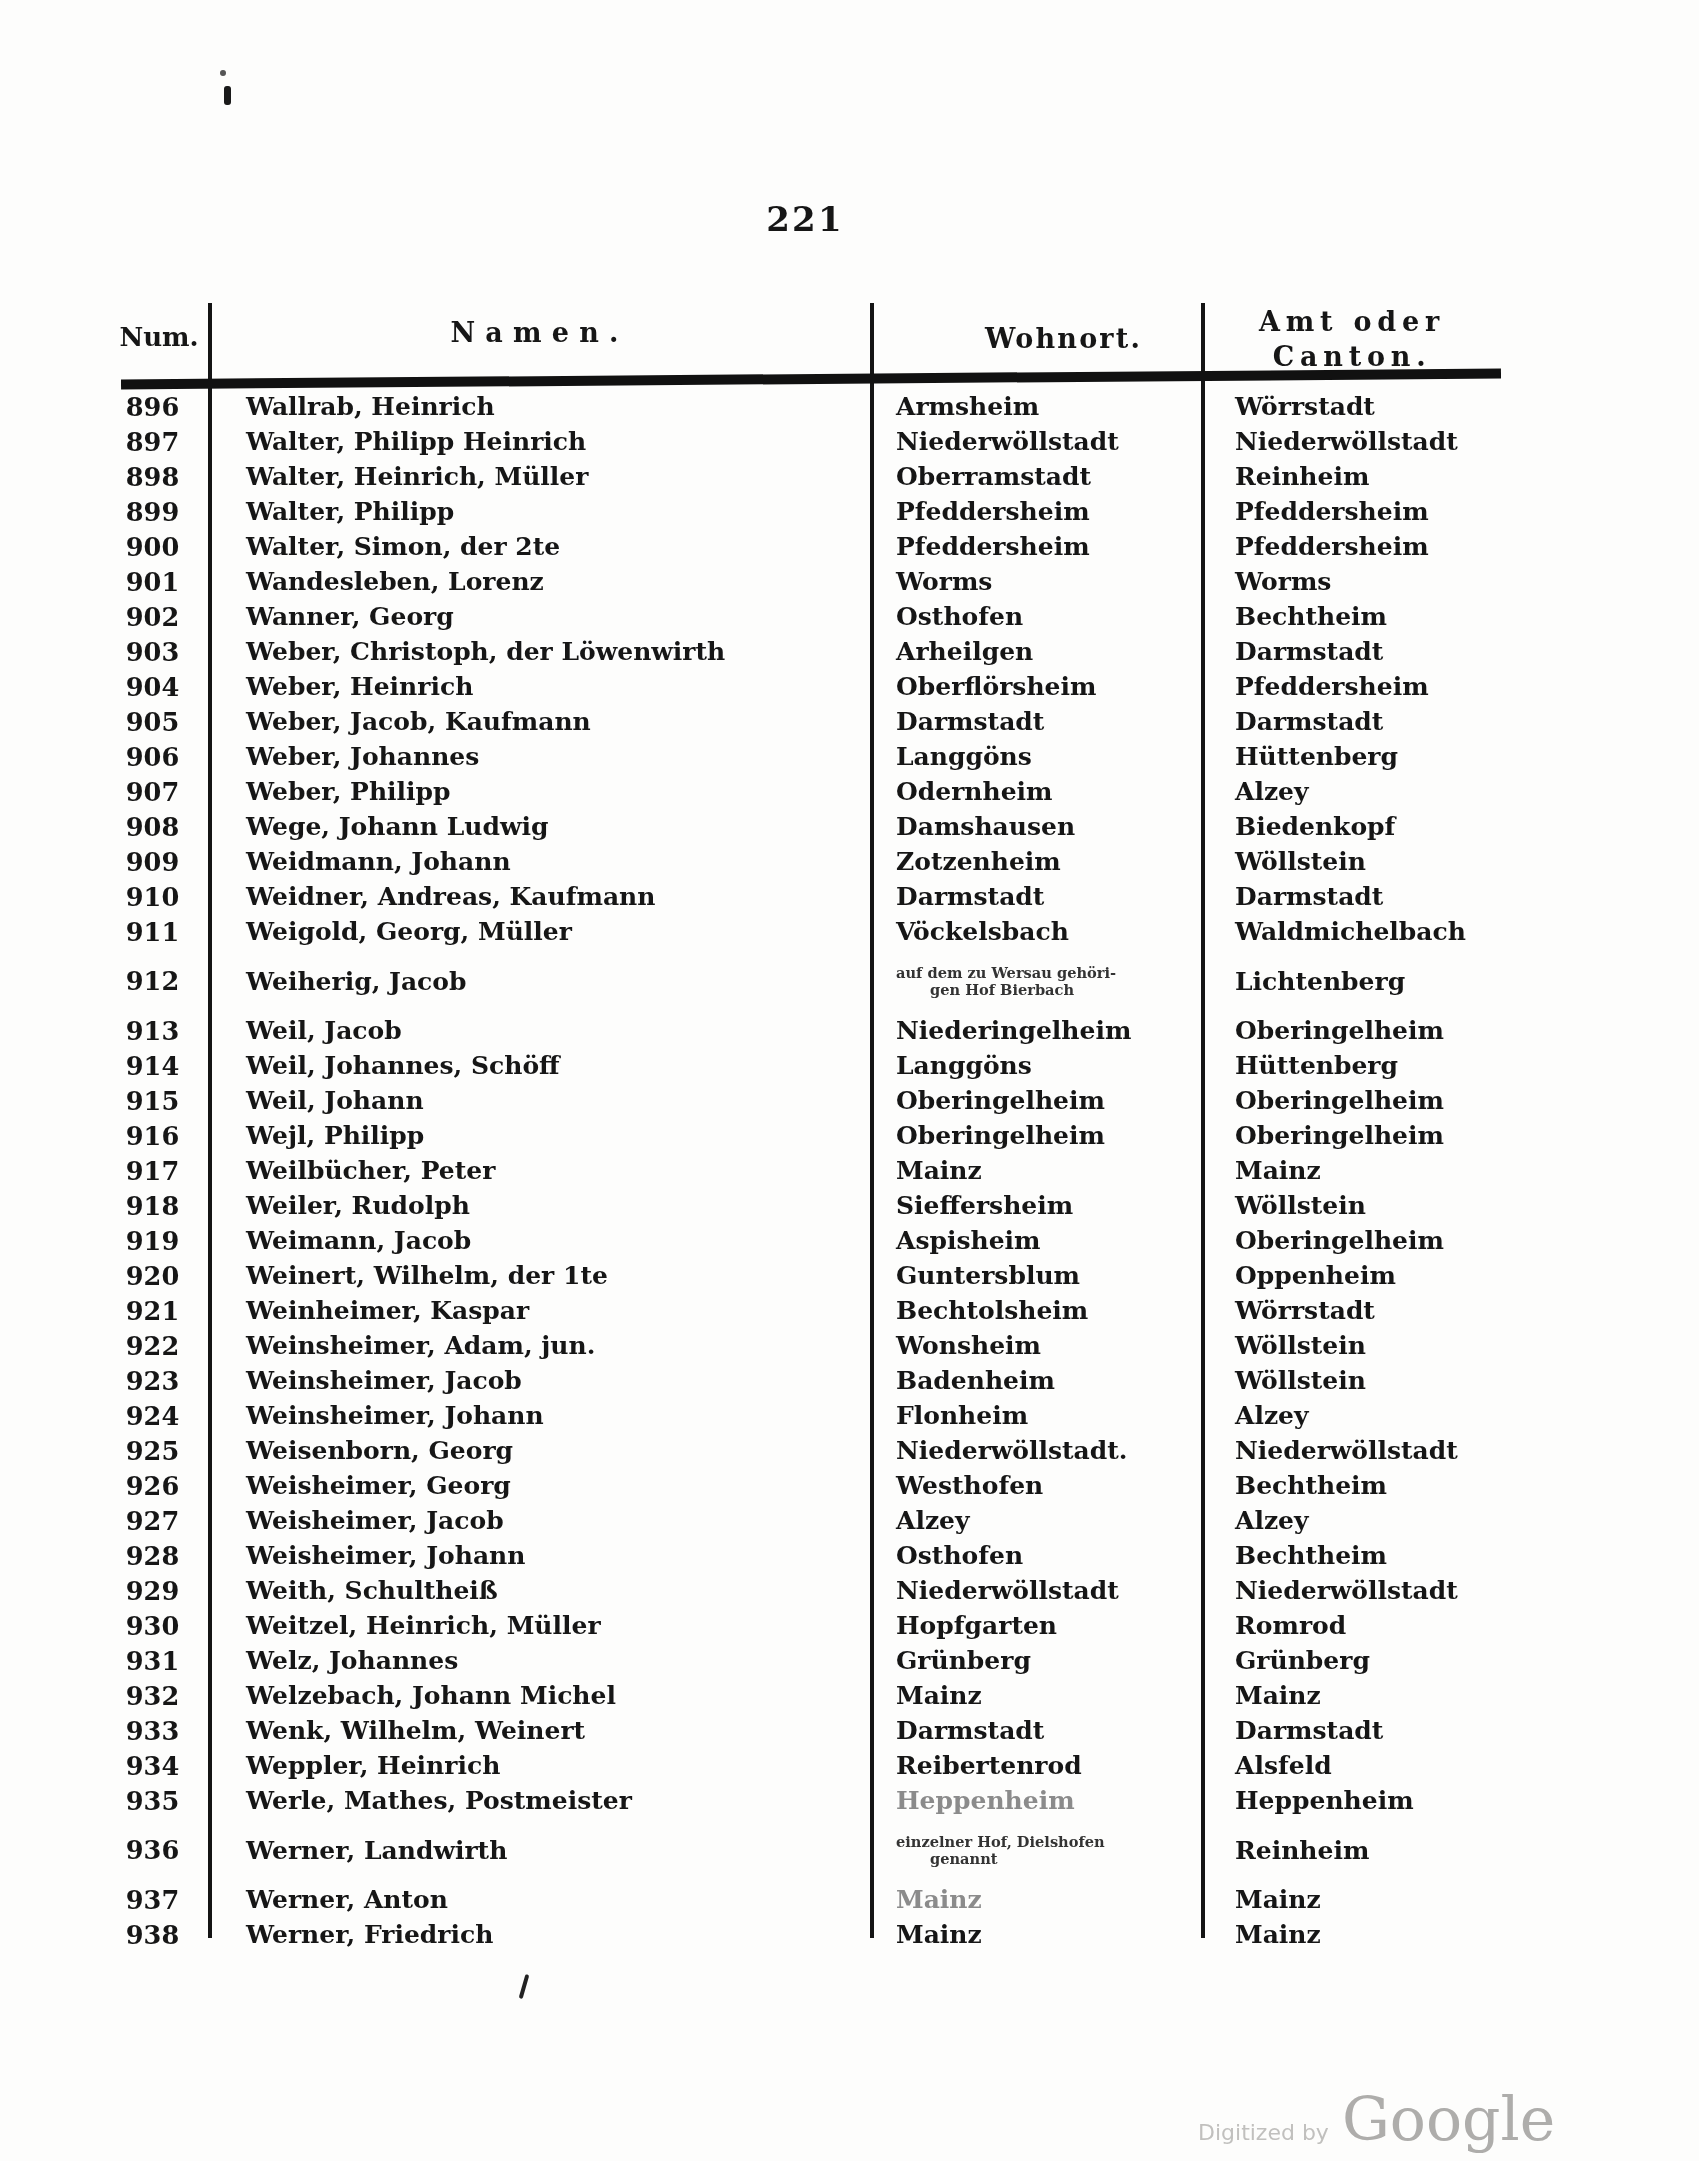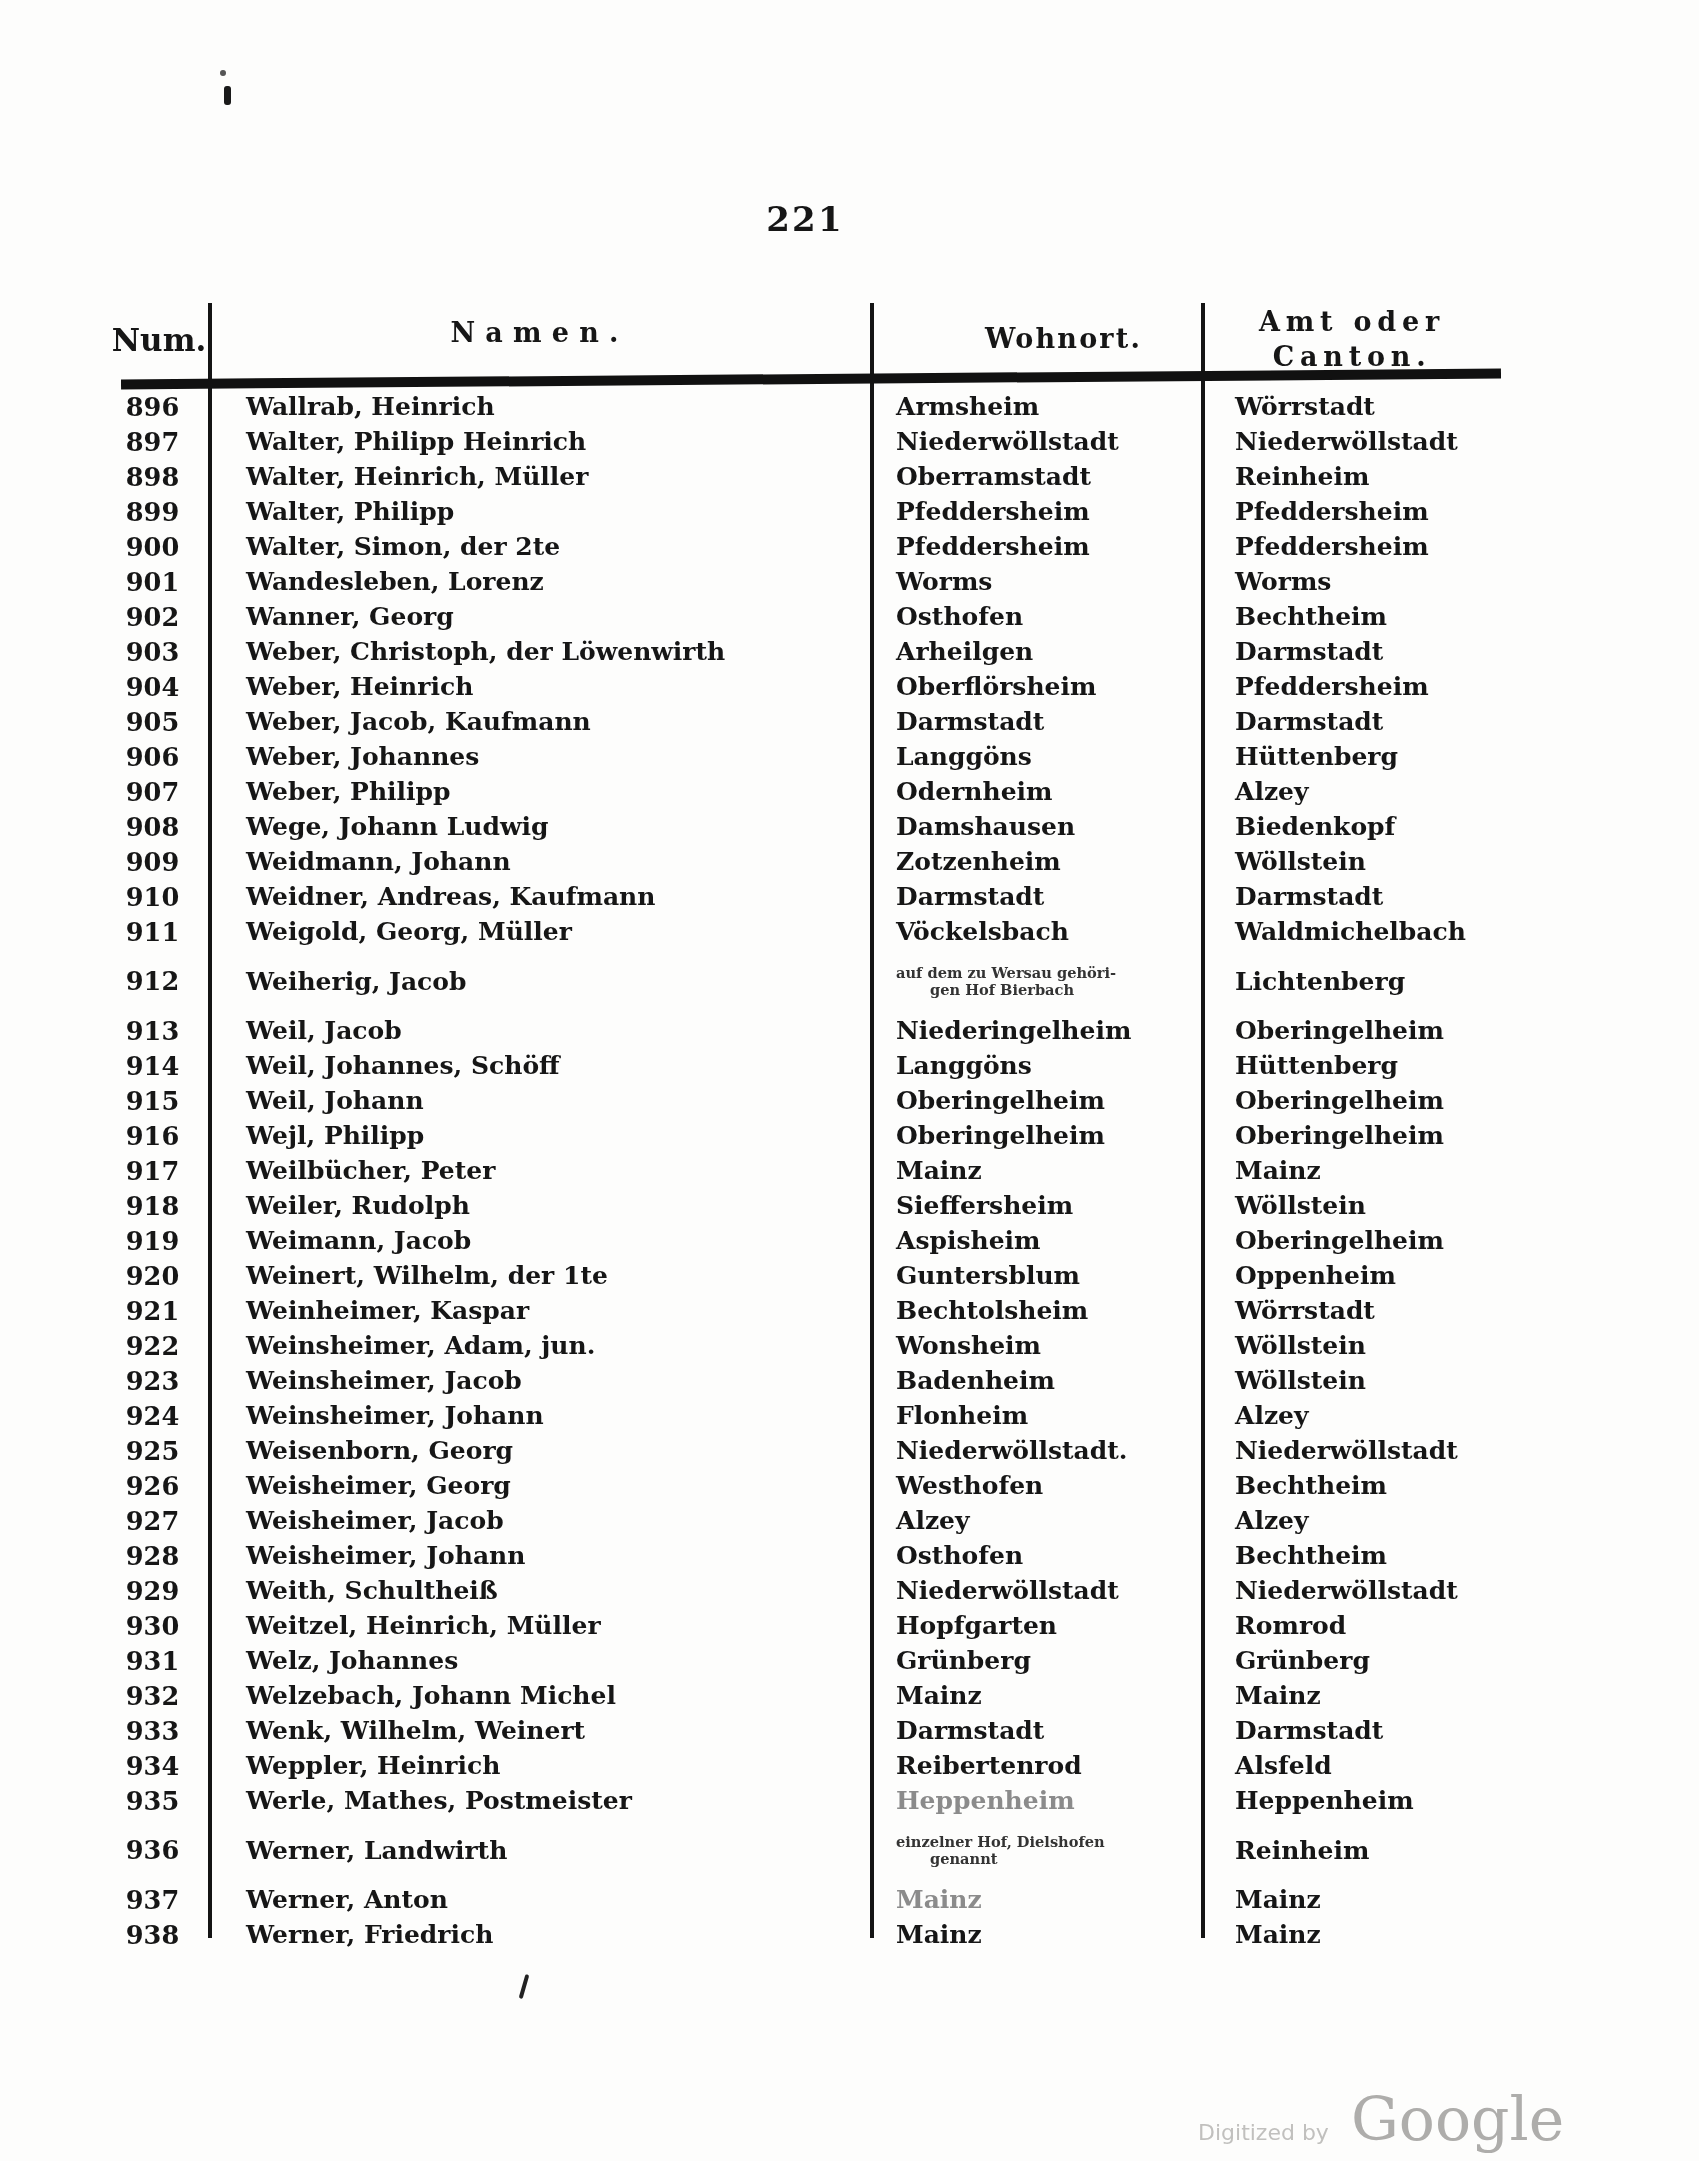--- a/index.html
+++ b/index.html
@@ -12,40 +12,40 @@
   
   .vline{position:absolute;top:303px;height:1635px;width:3.7px;background:#141414;}
   .vl-1{left:208px;}
   .vl-2{left:870px;}
   .vl-3{left:1201px;width:4.4px;}
   .thick-rule{position:absolute;left:121px;top:374px;width:1380px;height:9.5px;background:#111;
     transform:rotate(-0.45deg);}
 
   
   .hcell{position:absolute;font-weight:bold;text-align:center;}
-  .h-num{left:110px;top:322px;width:98px;font-size:31px;}
+  .h-num{left:110px;top:322px;width:98px;font-size:26px;}
   .h-name{left:209px;top:317px;width:661px;font-size:27px;letter-spacing:10.2px;}
   .h-res{left:871px;top:323px;width:385px;font-size:27px;letter-spacing:2.2px;}
   .h-amt{left:1206px;top:304px;width:292px;font-size:27px;letter-spacing:5.8px;line-height:35px;}
 
   
   .rows{position:absolute;left:110px;top:389px;width:1390px;}
   .row{display:flex;align-items:center;height:35px;font-size:25px;font-weight:bold;white-space:nowrap;}
   .row.tall{height:64px;}
   .cell{box-sizing:border-box;}
   .c-num{width:98px;text-align:center;padding-right:13px;font-size:25.6px;}
   .c-name{width:662px;padding-left:38px;}
   .c-res{width:332px;padding-left:26px;}
   .c-amt{flex:1;padding-left:33px;}
   .small{font-size:14.6px;line-height:17.5px;font-weight:bold;color:#333;}
   .small .indent{padding-left:34px;}
   .faded{color:#8b8b8b;}
 
   
-  .wm{position:absolute;left:1198px;top:2084px;display:flex;align-items:baseline;gap:22px;}
+  .wm{position:absolute;left:1198px;top:2084px;display:flex;align-items:baseline;gap:13px;}
   .wm-pre{font-size:22px;color:#c1c0be;font-family:"DejaVu Sans",sans-serif;}
   .wm-brand{font-size:60px;color:#aeadab;font-family:"DejaVu Serif",serif;}
 
   
   .speck{position:absolute;background:#1a1a1a;}
   .speck-a{left:224px;top:86px;width:7.3px;height:19px;border-radius:2.9px;}
   .speck-b{left:220px;top:70px;width:5.8px;height:5.8px;background:#555;border-radius:50%;}
   .speck-c{left:522px;top:1974px;width:3.7px;height:25px;background:#222;border-radius:2.2px;transform:rotate(16deg);}
 </style>
 </head>

